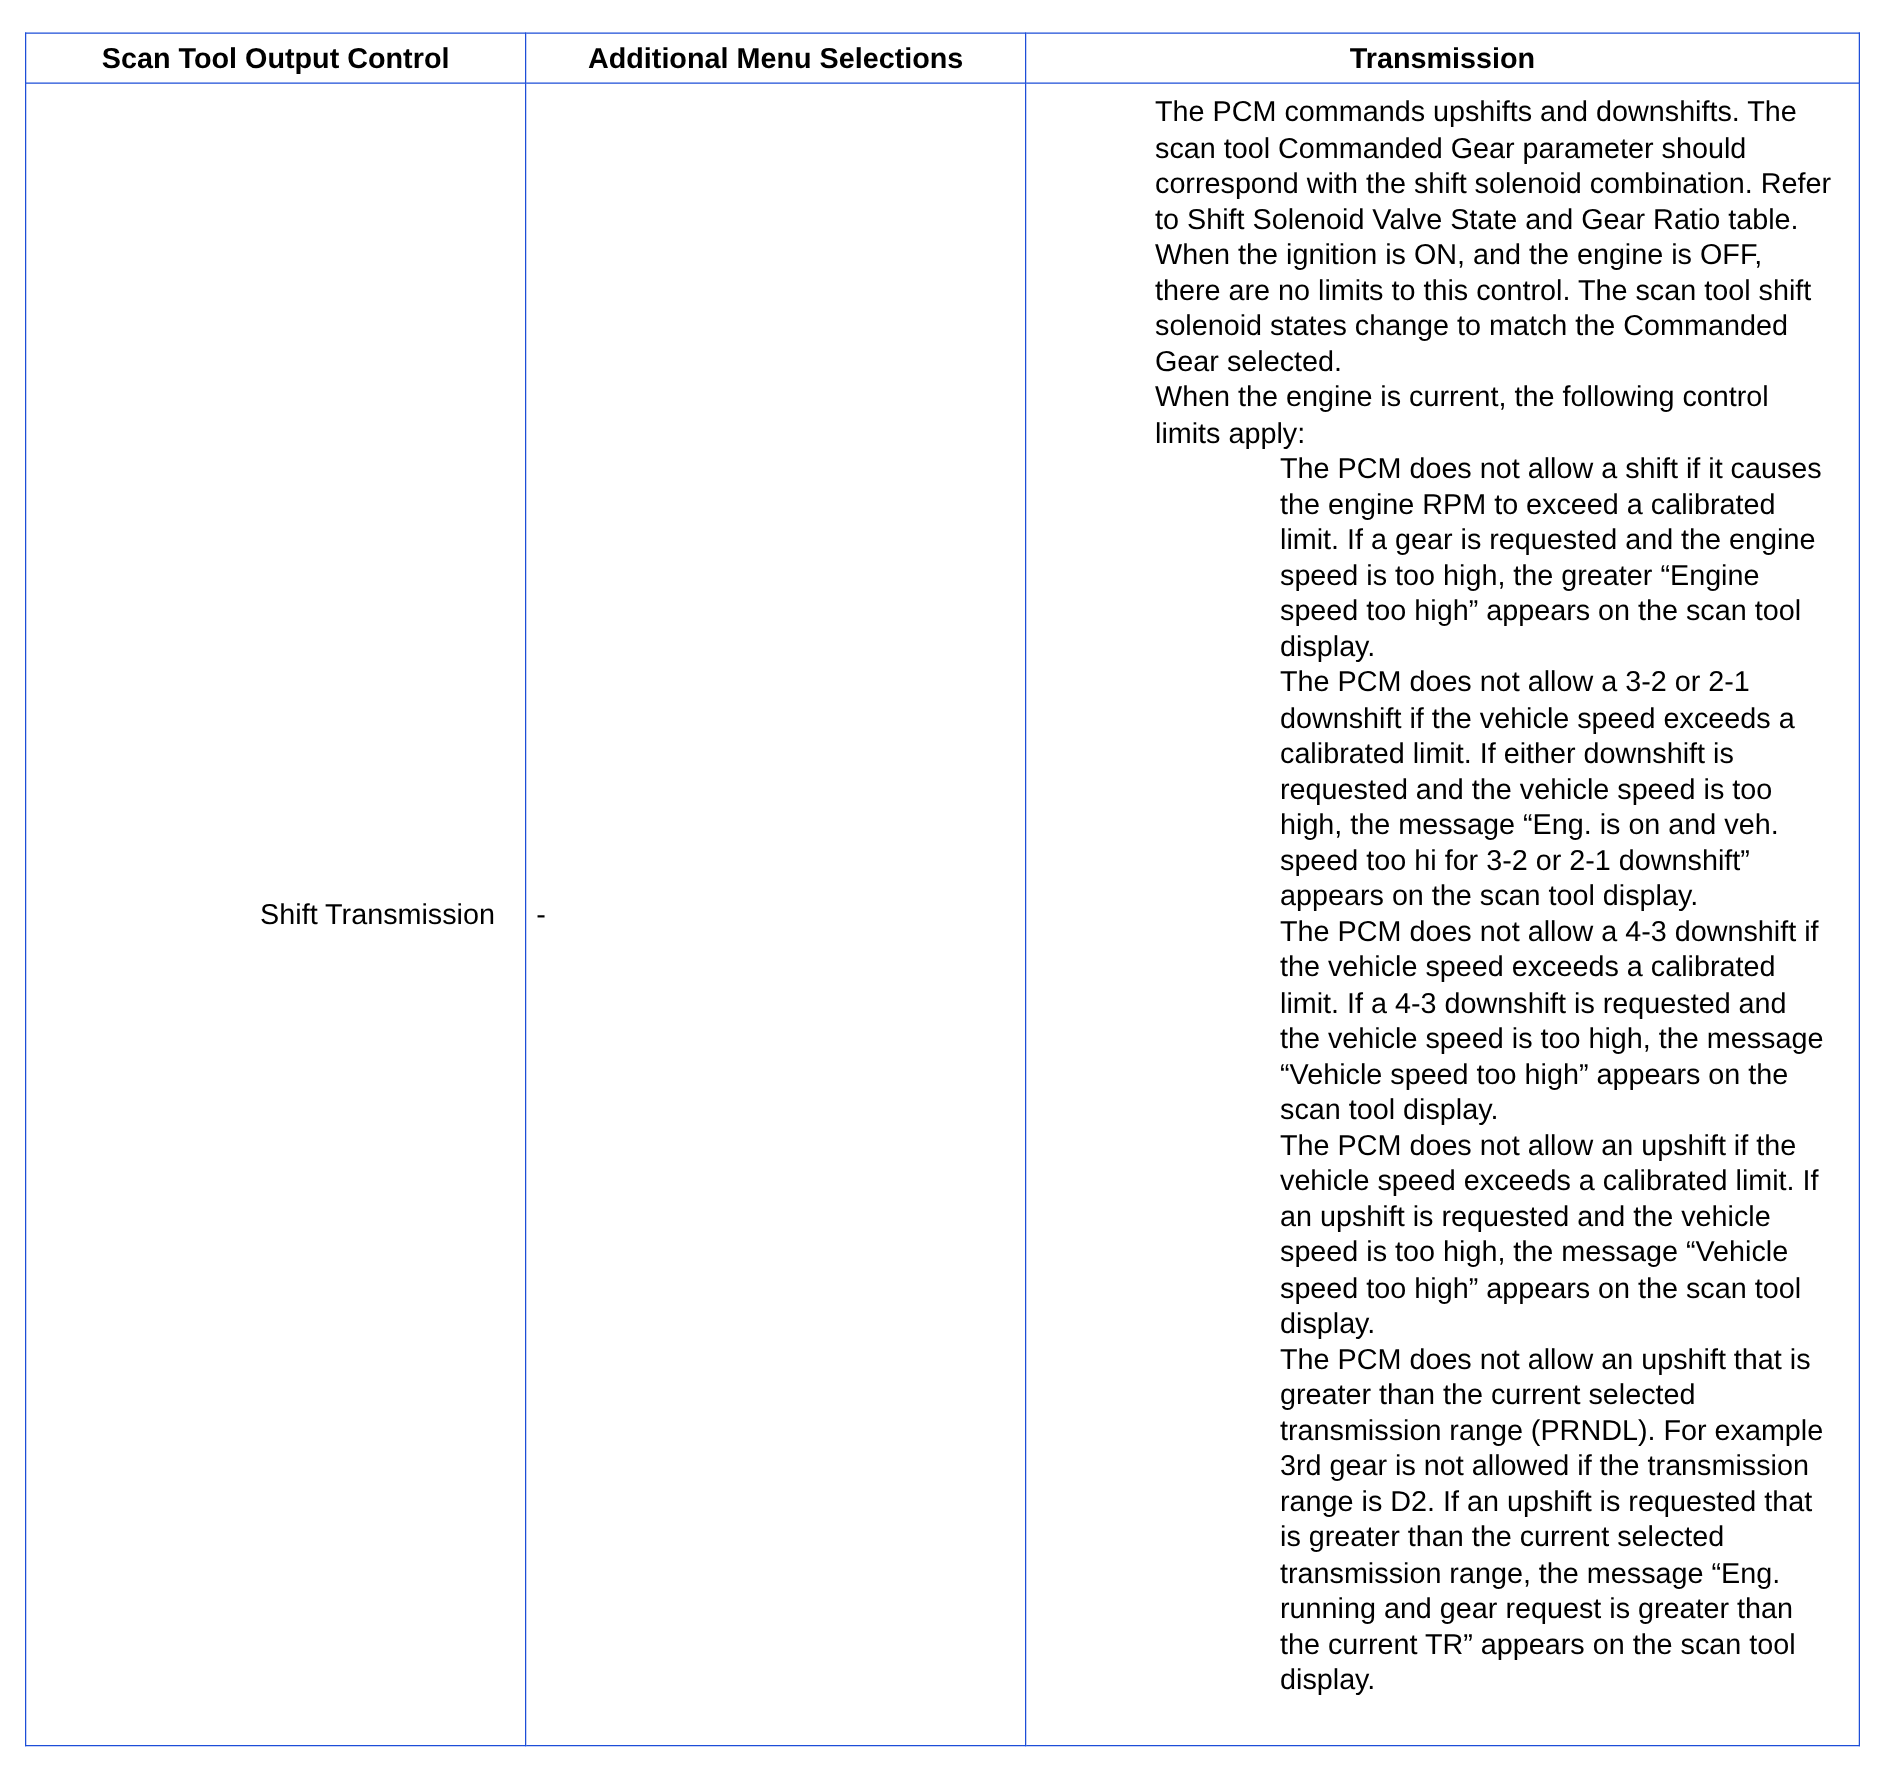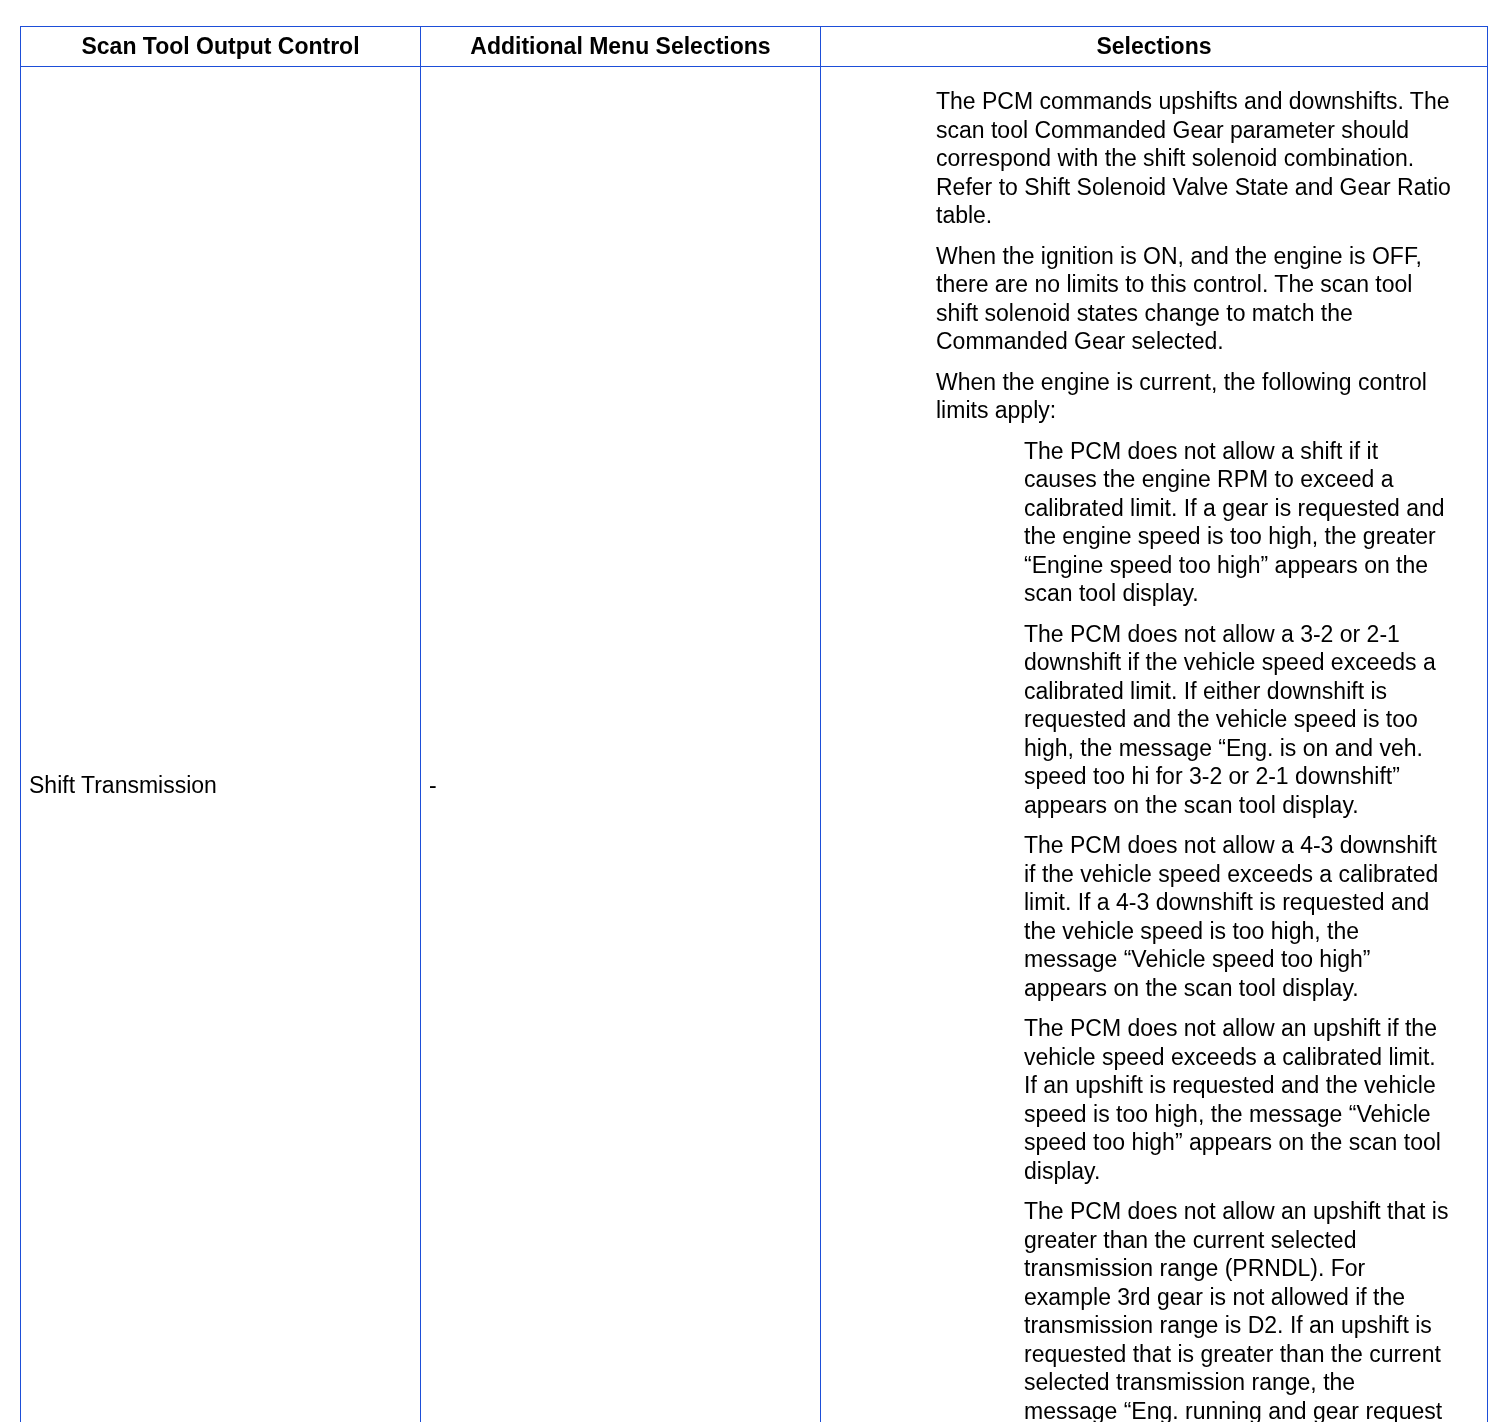--- a/index.html
+++ b/index.html
@@ -39,32 +39,32 @@
   col.c2 { width: 400px; }
   col.c3 { width: 667px; }
   td.cell {
     font-size: 23px;
     line-height: 28.5px;
     vertical-align: middle;
     box-sizing: border-box;
   }
   td.cell-control {
     padding: 4px 24px 4px 8px;
-    text-align: left;
+    text-align: right;
   }
   td.cell-menu {
     padding: 4px 8px 4px 8px;
     text-align: left;
   }
   td.cell-desc {
     vertical-align: top;
     padding: 8px 22px 10px 103px;
   }
   .desc-par {
-    margin: 12px;
+    margin: 0;
   }
   .desc-par.sub {
     margin-left: 100px;
   }
   tr.body-row {
     height: 1330px;
   }
 </style>
 </head>
 <body>
@@ -73,21 +73,21 @@
   <table class="doc-table">
     <colgroup>
       <col class="c1">
       <col class="c2">
       <col class="c3">
     </colgroup>
     <thead>
       <tr>
         <th class="hdr">Scan Tool Output Control</th>
         <th class="hdr">Additional Menu Selections</th>
-        <th class="hdr">Selections</th>
+        <th class="hdr">Transmission</th>
       </tr>
     </thead>
     <tbody>
       <tr class="body-row">
         <td class="cell cell-control">
           <span>Shift Transmission</span>
         </td>
         <td class="cell cell-menu">
           <span>-</span>
         </td>

